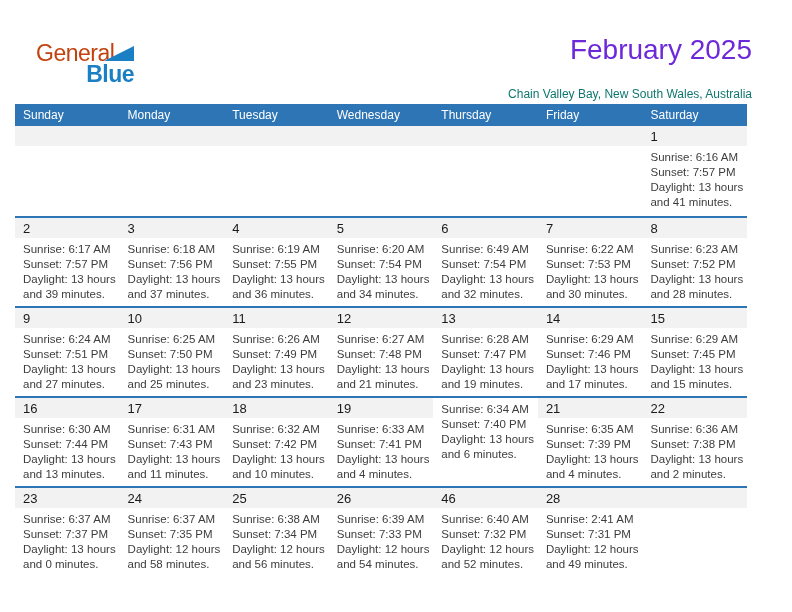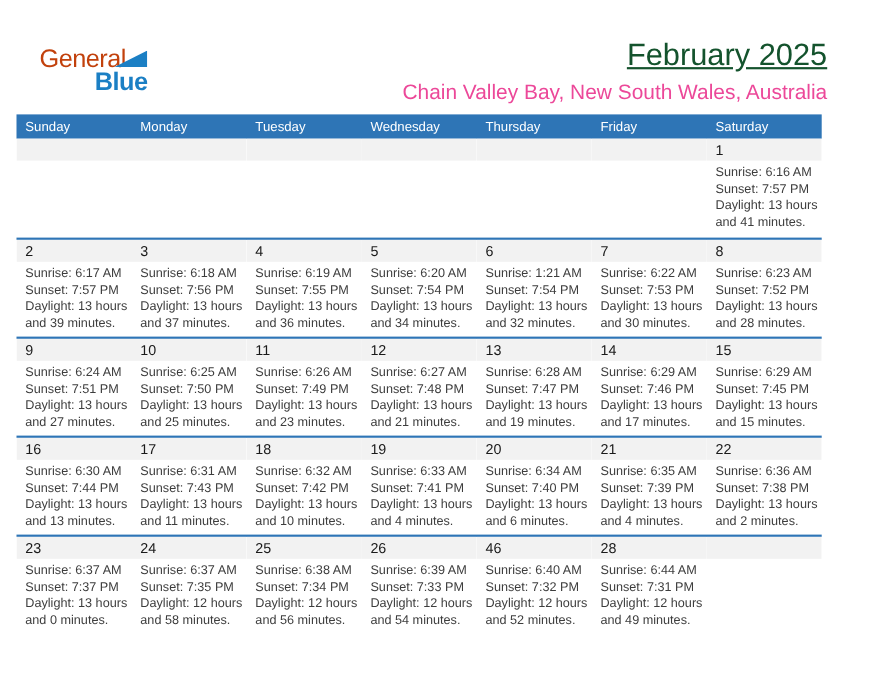--- a/index.html
+++ b/index.html
@@ -23,22 +23,22 @@
     background:var(--logo-blue,#1b7fc4);
     clip-path:polygon(100% 0, 100% 100%, 0 100%);
   }
   .logo-blue {
     position:absolute; right:-2px; top:21px;
     font-size:23px; color:var(--logo-blue,#1b7fc4); letter-spacing:-0.5px;font-weight:bold;
   }
 
   
   .title-block { position:absolute; top:34px; right:40px; text-align:right; }
-  .title { font-size:28px; color:#14532d;text-decoration:underline; }
-  .subtitle { font-size:19px; color:#ec4899; margin-top:8px; }
+  .title { font-size:28px; color:#6d28d9; }
+  .subtitle { font-size:12px; color:#0f766e; margin-top:21px; }
 
   
   .calendar { position:absolute; left:15px; top:104px; width:732px; }
   .weekday-row {
     display:flex; height:22px;
     background:var(--header-bar,#2e75b6);
   }
   .weekday-cell {
     flex:1 1 0; color:#ffffff; font-size:12px;
     line-height:23px; padding-left:8px; overflow:hidden; white-space:nowrap;
@@ -147,21 +147,21 @@
           <div class="day-details">
             <div class="line">Sunrise: 6:20 AM</div>
             <div class="line">Sunset: 7:54 PM</div>
             <div class="line">Daylight: 13 hours</div>
             <div class="line">and 34 minutes.</div>
           </div>
         </div>
         <div class="day-cell">
           <div class="day-num-band">6</div>
           <div class="day-details">
-            <div class="line">Sunrise: 1:21 AM</div>
+            <div class="line">Sunrise: 6:49 AM</div>
             <div class="line">Sunset: 7:54 PM</div>
             <div class="line">Daylight: 13 hours</div>
             <div class="line">and 32 minutes.</div>
           </div>
         </div>
         <div class="day-cell">
           <div class="day-num-band">7</div>
           <div class="day-details">
             <div class="line">Sunrise: 6:22 AM</div>
             <div class="line">Sunset: 7:53 PM</div>
@@ -275,21 +275,20 @@
         <div class="day-cell">
           <div class="day-num-band">19</div>
           <div class="day-details">
             <div class="line">Sunrise: 6:33 AM</div>
             <div class="line">Sunset: 7:41 PM</div>
             <div class="line">Daylight: 13 hours</div>
             <div class="line">and 4 minutes.</div>
           </div>
         </div>
         <div class="day-cell">
-          <div class="day-num-band">20</div>
           <div class="day-details">
             <div class="line">Sunrise: 6:34 AM</div>
             <div class="line">Sunset: 7:40 PM</div>
             <div class="line">Daylight: 13 hours</div>
             <div class="line">and 6 minutes.</div>
           </div>
         </div>
         <div class="day-cell">
           <div class="day-num-band">21</div>
           <div class="day-details">
@@ -351,21 +350,21 @@
           <div class="day-details">
             <div class="line">Sunrise: 6:40 AM</div>
             <div class="line">Sunset: 7:32 PM</div>
             <div class="line">Daylight: 12 hours</div>
             <div class="line">and 52 minutes.</div>
           </div>
         </div>
         <div class="day-cell">
           <div class="day-num-band">28</div>
           <div class="day-details">
-            <div class="line">Sunrise: 6:44 AM</div>
+            <div class="line">Sunrise: 2:41 AM</div>
             <div class="line">Sunset: 7:31 PM</div>
             <div class="line">Daylight: 12 hours</div>
             <div class="line">and 49 minutes.</div>
           </div>
         </div>
         <div class="day-cell">
           <div class="day-num-band"></div>
         </div>
       </div>
     </div>

